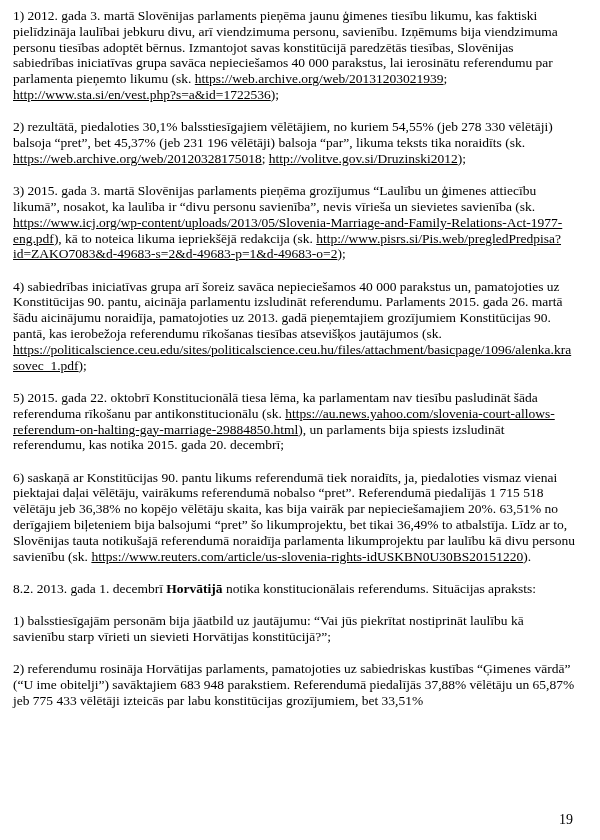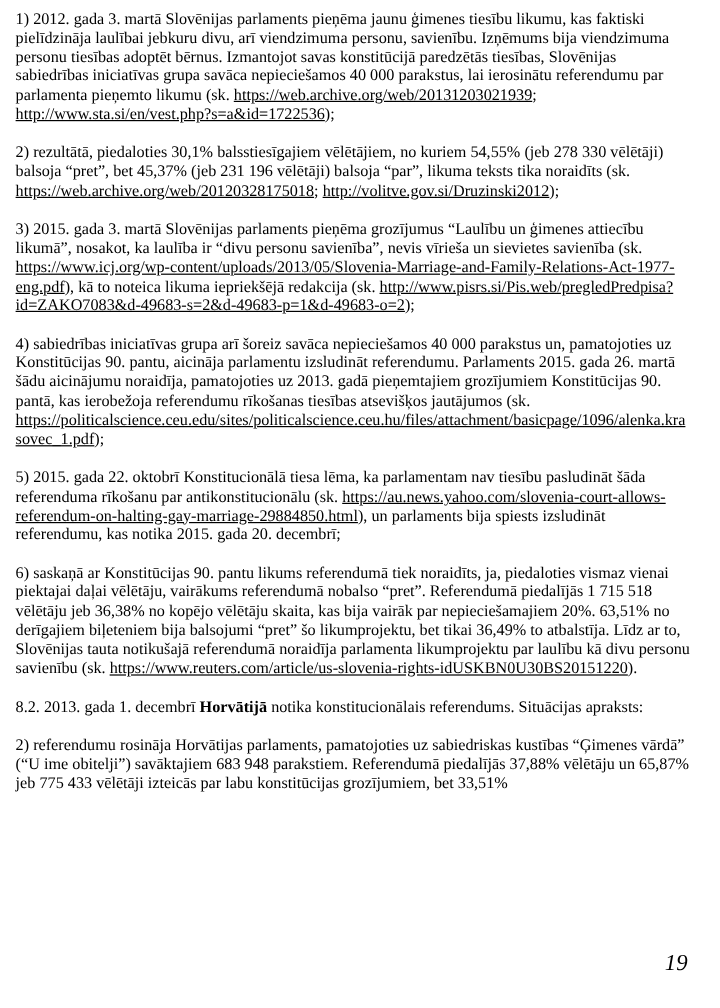--- a/index.html
+++ b/index.html
@@ -32,33 +32,33 @@
     color: #000000;
     text-decoration: underline;
     overflow-wrap: break-word;
     cursor: pointer;
   }
   .seg-bold { font-weight: bold; text-align: right; }
   .seg-italic { }
   .page-number {
     position: absolute;
     right: 27px;
-    bottom: 29px;
-    font-size: 19px;
+    bottom: 12px;
+    font-size: 14px;
     line-height: 15.8px;
-    font-style: italic;
   }
 </style>
 </head>
 <body>
 
 <div class="doc-body">
     <p class="para"><span class="seg-normal">1) 2012. gada 3. martā Slovēnijas parlaments pieņēma jaunu ģimenes tiesību likumu, kas faktiski pielīdzināja laulībai jebkuru divu, arī viendzimuma personu, savienību. Izņēmums bija viendzimuma personu tiesības adoptēt bērnus. Izmantojot savas konstitūcijā paredzētās tiesības, Slovēnijas sabiedrības iniciatīvas grupa savāca nepieciešamos 40 000 parakstus, lai ierosinātu referendumu par parlamenta pieņemto likumu (sk. </span><a class="doc-link" href="#">https://web.archive.org/web/20131203021939</a><span class="seg-normal">; </span><a class="doc-link" href="#">http://www.sta.si/en/vest.php?s=a&amp;id=1722536</a><span class="seg-normal">);</span></p>
     <p class="para"><span class="seg-normal">2) rezultātā, piedaloties 30,1% balsstiesīgajiem vēlētājiem, no kuriem 54,55% (jeb 278 330 vēlētāji) balsoja “pret”, bet 45,37% (jeb 231 196 vēlētāji) balsoja “par”, likuma teksts tika noraidīts (sk. </span><a class="doc-link" href="#">https://web.archive.org/web/20120328175018</a><span class="seg-normal">; </span><a class="doc-link" href="#">http://volitve.gov.si/Druzinski2012</a><span class="seg-normal">);</span></p>
     <p class="para"><span class="seg-normal">3) 2015. gada 3. martā Slovēnijas parlaments pieņēma grozījumus “Laulību un ģimenes attiecību likumā”, nosakot, ka laulība ir “divu personu savienība”, nevis vīrieša un sievietes savienība (sk. </span><a class="doc-link" href="#">https://www.icj.org/wp-content/uploads/2013/05/Slovenia-Marriage-and-Family-Relations-Act-1977-eng.pdf</a><span class="seg-normal">), kā to noteica likuma iepriekšējā redakcija (sk. </span><a class="doc-link" href="#">http://www.pisrs.si/Pis.web/pregledPredpisa?id=ZAKO7083&amp;d-49683-s=2&amp;d-49683-p=1&amp;d-49683-o=2</a><span class="seg-normal">);</span></p>
     <p class="para"><span class="seg-normal">4) sabiedrības iniciatīvas grupa arī šoreiz savāca nepieciešamos 40 000 parakstus un, pamatojoties uz Konstitūcijas 90. pantu, aicināja parlamentu izsludināt referendumu. Parlaments 2015. gada 26. martā šādu aicinājumu noraidīja, pamatojoties uz 2013. gadā pieņemtajiem grozījumiem Konstitūcijas 90. pantā, kas ierobežoja referendumu rīkošanas tiesības atsevišķos jautājumos (sk. </span><a class="doc-link" href="#">https://politicalscience.ceu.edu/sites/politicalscience.ceu.hu/files/attachment/basicpage/1096/alenka.krasovec_1.pdf</a><span class="seg-normal">);</span></p>
     <p class="para"><span class="seg-normal">5) 2015. gada 22. oktobrī Konstitucionālā tiesa lēma, ka parlamentam nav tiesību pasludināt šāda referenduma rīkošanu par antikonstitucionālu (sk. </span><a class="doc-link" href="#">https://au.news.yahoo.com/slovenia-court-allows-referendum-on-halting-gay-marriage-29884850.html</a><span class="seg-normal">), un parlaments bija spiests izsludināt referendumu, kas notika 2015. gada 20. decembrī;</span></p>
     <p class="para"><span class="seg-normal">6) saskaņā ar Konstitūcijas 90. pantu likums referendumā tiek noraidīts, ja, piedaloties vismaz vienai piektajai daļai vēlētāju, vairākums referendumā nobalso “pret”. Referendumā piedalījās 1 715 518 vēlētāju jeb 36,38% no kopējo vēlētāju skaita, kas bija vairāk par nepieciešamajiem 20%. 63,51% no derīgajiem biļeteniem bija balsojumi “pret” šo likumprojektu, bet tikai 36,49% to atbalstīja. Līdz ar to, Slovēnijas tauta notikušajā referendumā noraidīja parlamenta likumprojektu par laulību kā divu personu savienību (sk. </span><a class="doc-link" href="#">https://www.reuters.com/article/us-slovenia-rights-idUSKBN0U30BS20151220</a><span class="seg-normal">).</span></p>
     <p class="para"><span class="seg-normal">8.2. 2013. gada 1. decembrī </span><span class="seg-bold">Horvātijā</span><span class="seg-normal"> notika konstitucionālais referendums. Situācijas apraksts:</span></p>
+    <p class="para"><span class="seg-normal">1) balsstiesīgajām personām bija jāatbild uz jautājumu: “Vai jūs piekrītat nostiprināt laulību kā savienību starp vīrieti un sievieti Horvātijas konstitūcijā?”;</span></p>
     <p class="para"><span class="seg-normal">2) referendumu rosināja Horvātijas parlaments, pamatojoties uz sabiedriskas kustības “Ģimenes vārdā” (</span><span class="seg-italic">“U ime obitelji”</span><span class="seg-normal">) savāktajiem 683 948 parakstiem. Referendumā piedalījās 37,88% vēlētāju un 65,87% jeb 775 433 vēlētāji izteicās par labu konstitūcijas grozījumiem, bet 33,51%</span></p>
   </div>
 
 <div class="page-number">19</div>
 
 </body></html>

